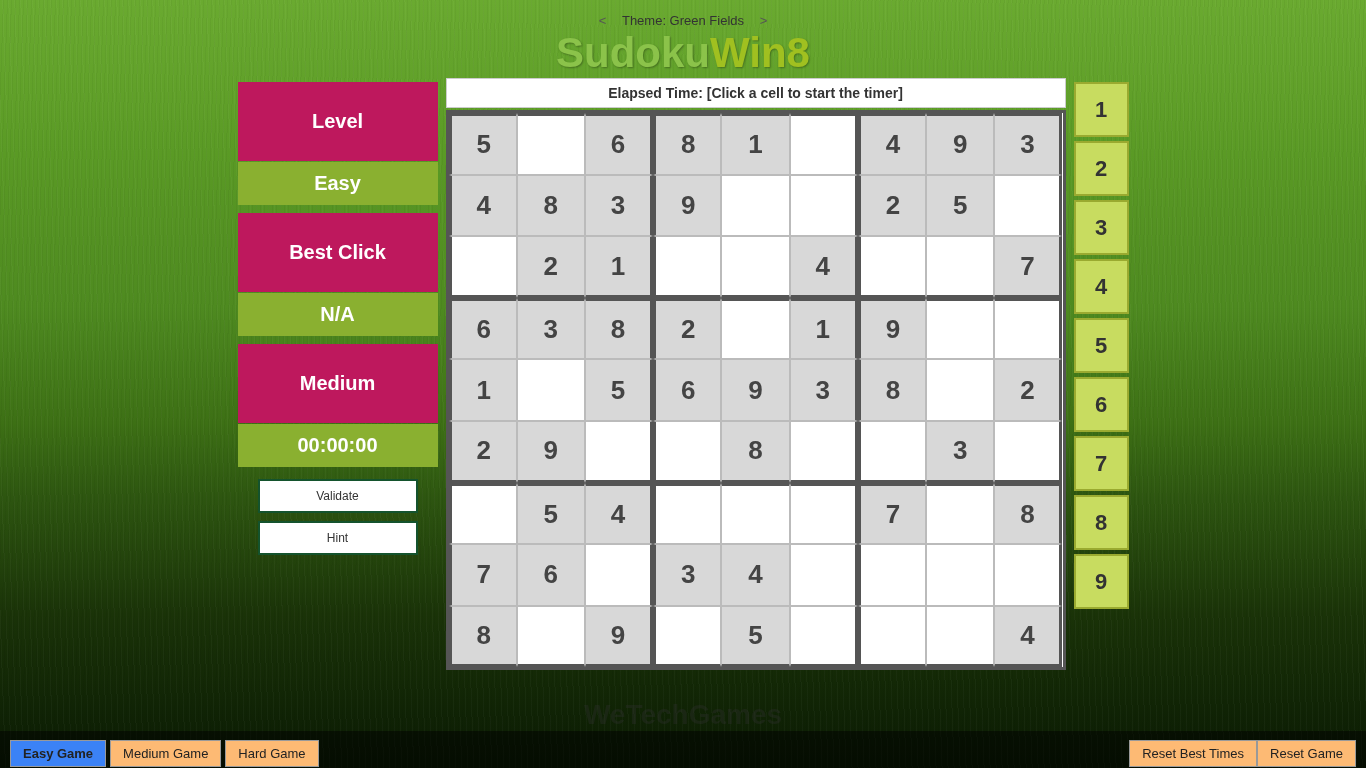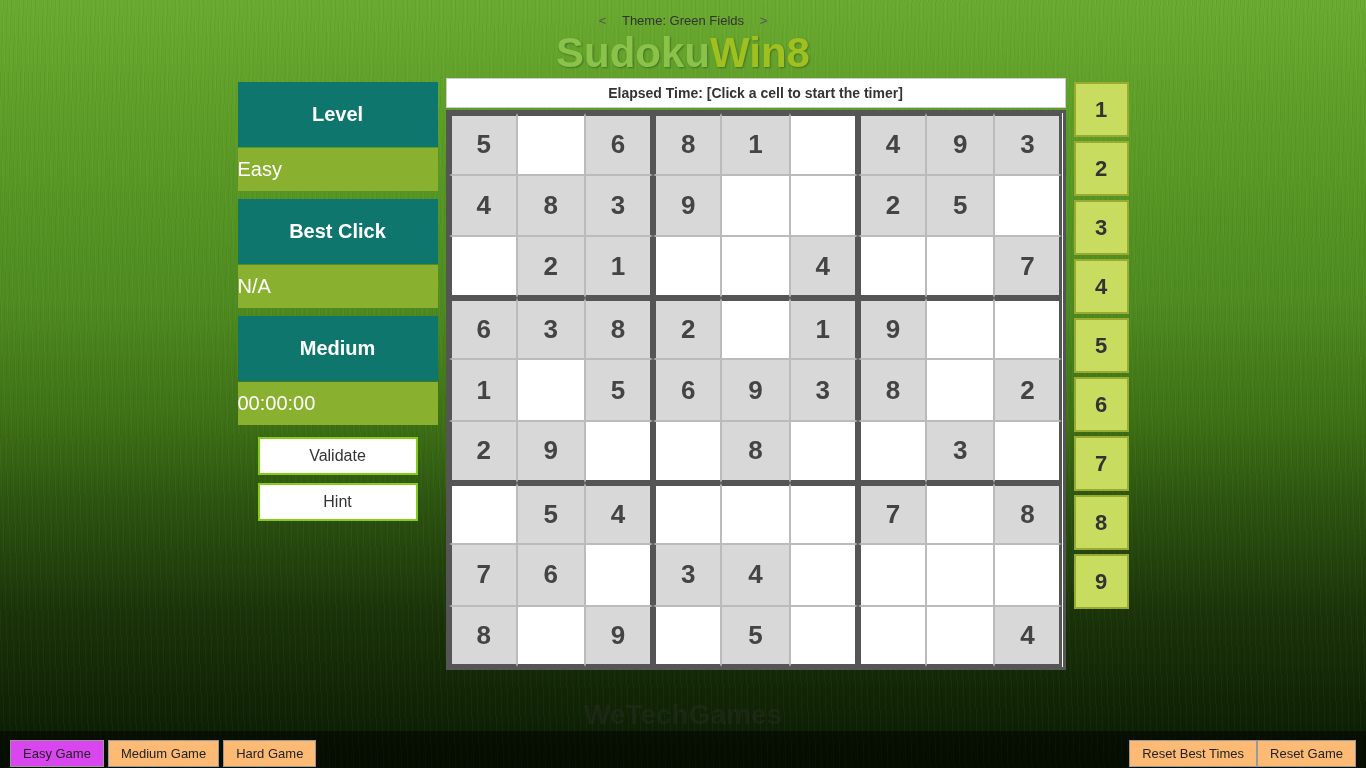--- a/index.html
+++ b/index.html
@@ -94,43 +94,44 @@
     
     .left-panel {
       width: 200px;
       display: flex;
       flex-direction: column;
       gap: 0;
       margin-top: 4px;
     }
 
     .panel-section-header {
-      background: #0f766e;
+      background: #be185d;
       color: white;
       font-size: 20px;
       font-weight: bold;
       text-align: center;
-      padding: 21px 0;
+      padding: 28px 0;
       margin-bottom: 1px;
     }
 
     .panel-section-value {
       background: #8ab030;
       color: white;
       font-size: 20px;
-      font-weight: normal;
+      font-weight: bold;
+      text-align: center;
       padding: 10px 0;
       margin-bottom: 8px;
     }
 
     .btn-validate, .btn-hint {
       background: white;
-      border: 2px solid #84cc16;
+      border: 2px solid #14532d;
       color: #333;
-      font-size: 16px;
+      font-size: 12px;
       padding: 8px 0;
       width: 160px;
       margin: 4px auto;
       display: block;
       cursor: pointer;
       text-align: center;
     }
 
     
     .center-area {
@@ -239,22 +240,22 @@
     .bottom-btn {
       background: #fdba74;
       border: 1px solid #999;
       color: #222;
       font-size: 13px;
       padding: 5px 12px;
       cursor: pointer;
     }
 
     .bottom-btn.active {
-      background: #d946ef;
-      font-weight: normal;
+      background: #3b82f6;
+      font-weight: bold;
     }
 
     
     .watermark {
       position: absolute;
       bottom: 44px;
       left: 50%;
       transform: translateX(-50%);
       font-size: 28px;
       font-weight: bold;

